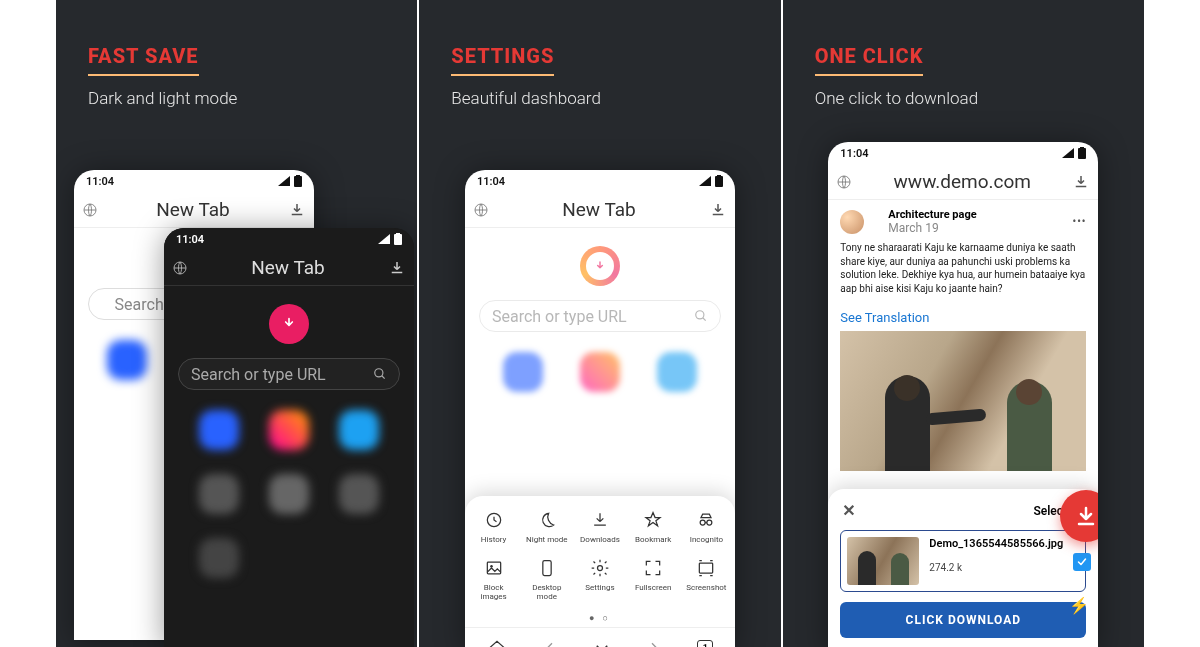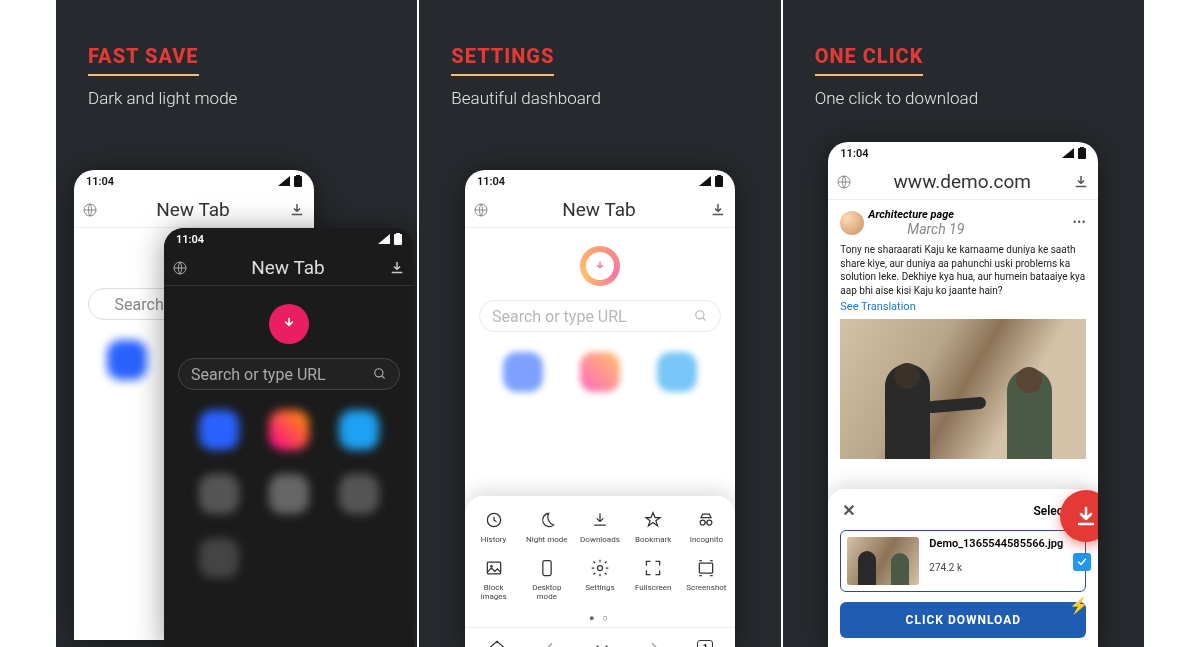--- a/index.html
+++ b/index.html
@@ -47,27 +47,27 @@
 .settings-grid { display: grid; grid-template-columns: repeat(5, 1fr); padding: 14px 6px 8px; gap: 14px 8px; }
 .sitem { text-align: center; font-size: 8px; color: #444; }
 .sitem svg { display: block; margin: 0 auto 5px; }
 .dots { text-align: center; padding: 4px 0; font-size: 9px; color: #666; letter-spacing: 3px; }
 .bottomnav { display: flex; justify-content: space-around; align-items: center; padding: 10px 4px 8px; border-top: 1px solid #eee; }
 .bottomnav svg { display: block; }
 .tabbox { width: 16px; height: 16px; border: 1.5px solid #333; border-radius: 3px; font-size: 9px; display: flex; align-items: center; justify-content: center; font-weight: 600; }
 
 
 .post { padding: 8px 12px; font-size: 10px; }
-.posthead { display: flex; align-items: center; gap: 4px; font-style: italic; }
+.posthead { display: flex; align-items: center; gap: 24px; }
 .avatar { width: 24px; height: 24px; border-radius: 50%; background: radial-gradient(circle at 30% 30%, #ffd9b3, #c89066); flex-shrink: 0; }
 .pname { font-weight: 700; font-size: 11px; }
-.pdate { font-size: 14px; color: #888; margin-left: 39px; }
+.pdate { font-size: 12px; color: #888; }
 .pmore { margin-left: auto; color: #555; font-weight: 700; letter-spacing: 1px; }
 .ptext { margin-top: 6px; line-height: 1.35; color: #222; }
-.plink { color: #1976d2; font-size: 11px; margin-top: 3px; display: inline-block; }
+.plink { color: #1976d2; font-size: 13px; margin-top: 15px; display: inline-block; }
 .postimg { width: 100%; height: 140px; margin-top: 6px; background: linear-gradient(120deg, #d4c2a8 0%, #b8a68a 35%, #8c7358 50%, #d4c2a8 70%); position: relative; overflow: hidden; }
 .person1 { position: absolute; left: 18%; bottom: 0; width: 45px; height: 95px; background: #2a2a2a; border-radius: 22px 22px 0 0; }
 .head1 { position: absolute; left: 22%; bottom: 70px; width: 26px; height: 26px; border-radius: 50%; background: #3a3128; }
 .person2 { position: absolute; right: 14%; bottom: 0; width: 45px; height: 90px; background: #4a5a44; border-radius: 22px 22px 0 0; }
 .head2 { position: absolute; right: 18%; bottom: 66px; width: 26px; height: 26px; border-radius: 50%; background: #5a4434; }
 .arm { position: absolute; left: 35%; bottom: 48px; width: 60px; height: 12px; background: #2a2a2a; border-radius: 6px; transform: rotate(-5deg); }
 
 .fab { position: absolute; right: -14px; top: 290px; width: 52px; height: 52px; border-radius: 50%; background: #e53935; display: flex; align-items: center; justify-content: center; box-shadow: 0 4px 12px rgba(229,57,53,.5); z-index: 5; }
 .arrow-curve { position: absolute; right: -44px; top: 330px; width: 50px; height: 100px; z-index: 4; }
 

